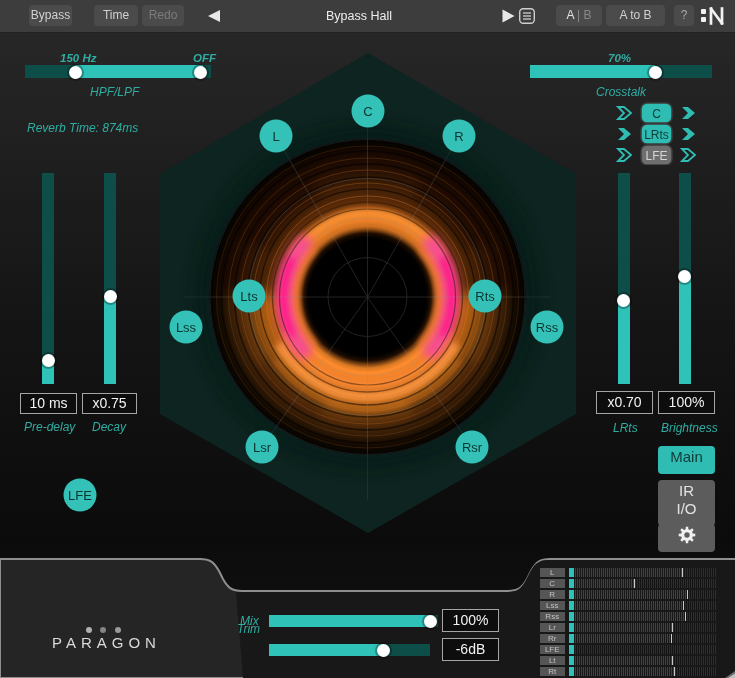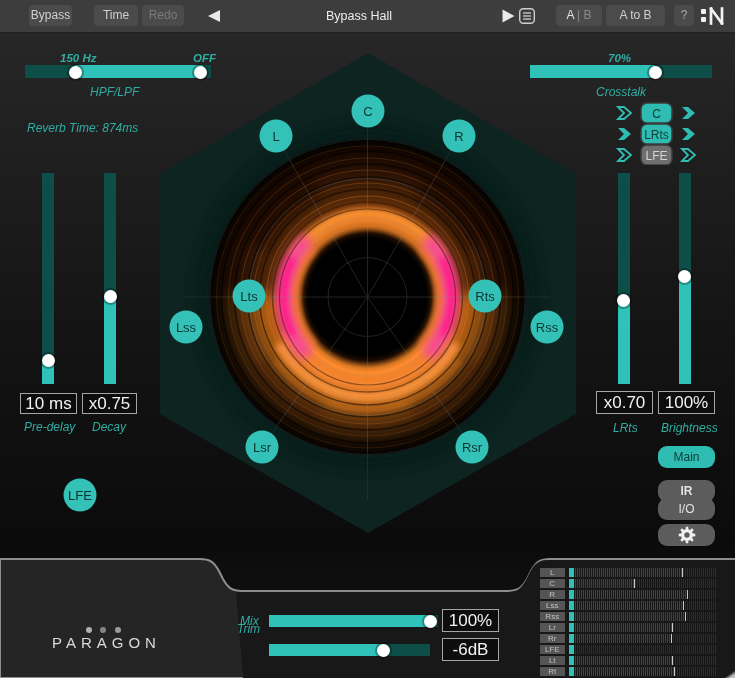--- a/index.html
+++ b/index.html
@@ -12,23 +12,23 @@
   .tbtn{position:absolute;background:#4b4b4b;border-radius:4px;color:#d0d0d0;
         font-size:12px;text-align:center;line-height:21px;height:21px;top:5px;}
   .tealtxt{position:absolute;color:#2fada3;font-size:12px;font-style:italic;}
   
   .htrack{position:absolute;height:13px;background:#0e4e48;}
   .hfill{position:absolute;height:13px;background:#2fc2b8;}
   .vtrack{position:absolute;width:12px;background:#0e4e48;}
   .vfill{position:absolute;width:12px;background:#2fc2b8;}
   .knob{position:absolute;width:13px;height:13px;border-radius:50%;background:#fff;box-shadow:0 0 0 2px rgba(8,8,8,0.3);}
   .vbox{position:absolute;background:#0d0d0d;border:1.5px solid #a5a5a5;color:#f2f2f2;
-        font-size:17px;text-align:center;}
-  .gbtn{position:absolute;left:658px;width:57px;height:22px;border-radius:9px;background:#5c5c5c;
-        color:#e3e3e3;font-size:12px;text-align:center;line-height:22px;}
+        font-size:14px;text-align:center;}
+  .gbtn{position:absolute;left:658px;width:57px;height:28px;border-radius:4px;background:#5c5c5c;
+        color:#e3e3e3;font-size:15px;text-align:center;line-height:22px;}
   
   .mlabel{position:absolute;left:539.5px;width:25.5px;height:8.5px;background:#555555;color:#c3c3c3;
           font-size:8px;text-align:center;line-height:9px;}
   .mdim{position:absolute;height:8.5px;left:575px;width:141px;
            background:repeating-linear-gradient(90deg,#2e2e2e 0 1px,#141414 1px 2px);}
   .mbri{position:absolute;height:8.5px;left:575px;
            background:repeating-linear-gradient(90deg,#424242 0 1px,#181818 1px 2px);}
   .mteal{position:absolute;left:568.5px;width:5.5px;height:8.5px;background:#2fc2b8;}
   .mtick{position:absolute;width:1px;height:8.5px;background:#c9c9c9;}
 </style>
@@ -235,21 +235,21 @@
   <div class="knob" style="left:617px;top:294px;"></div>
   <div class="vtrack" style="left:679px;top:173px;height:211px;"></div>
   <div class="vfill" style="left:679px;top:276px;height:108px;"></div>
   <div class="knob" style="left:678px;top:270px;"></div>
   <div class="vbox" style="left:596px;top:391px;width:55px;height:21px;line-height:21px;">x0.70</div>
   <div class="vbox" style="left:658px;top:391px;width:55px;height:21px;line-height:21px;">100%</div>
   <div class="tealtxt" style="left:613px;top:421px;">LRts</div>
   <div class="tealtxt" style="left:661px;top:421px;">Brightness</div>
 
   <div class="gbtn" style="top:446px;background:#2fbcb2;color:#103c38;">Main</div>
-  <div class="gbtn" style="top:480px;font-weight:bold;">IR</div>
+  <div class="gbtn" style="top:480px;">IR</div>
   <div class="gbtn" style="top:498px;">I/O</div>
   <div class="gbtn" style="top:524px;">
     <svg width="18" height="18" viewBox="0 0 20 20" style="margin-top:2px">
       <path fill="#efefef" fill-rule="evenodd" d="M19.21,8.70 L19.21,11.30 L16.41,11.57 L15.64,13.42 L17.43,15.59 L15.59,17.43 L13.42,15.64 L11.57,16.41 L11.30,19.21 L8.70,19.21 L8.43,16.41 L6.58,15.64 L4.41,17.43 L2.57,15.59 L4.36,13.42 L3.59,11.57 L0.79,11.30 L0.79,8.70 L3.59,8.43 L4.36,6.58 L2.57,4.41 L4.41,2.57 L6.58,4.36 L8.43,3.59 L8.70,0.79 L11.30,0.79 L11.57,3.59 L13.42,4.36 L15.59,2.57 L17.43,4.41 L15.64,6.58 L16.41,8.43 Z M13.00,10.00 A3.0,3.0 0 1 0 7.00,10.00 A3.0,3.0 0 1 0 13.00,10.00 Z"></path>
     </svg>
   </div>
 
   <svg class="abs" style="left:0;top:556px" width="735" height="122" viewBox="0 0 735 122">
     <path d="M0,3 H200 C210,3 214,6 219,15 L223,23 C228,32 232,35 242,35 H508 C518,35 522,32 527,23 L531,15 C536,6 540,3 550,3 H735 V122 H0 Z" fill="#252525" stroke="#8e8e8e" stroke-width="2"></path>
     <path d="M236,36 H507 C517,36 521,33 526,24 L530,16 C535,7 539,4 549,4 H735 V122 H243 Z" fill="#181818"></path>

